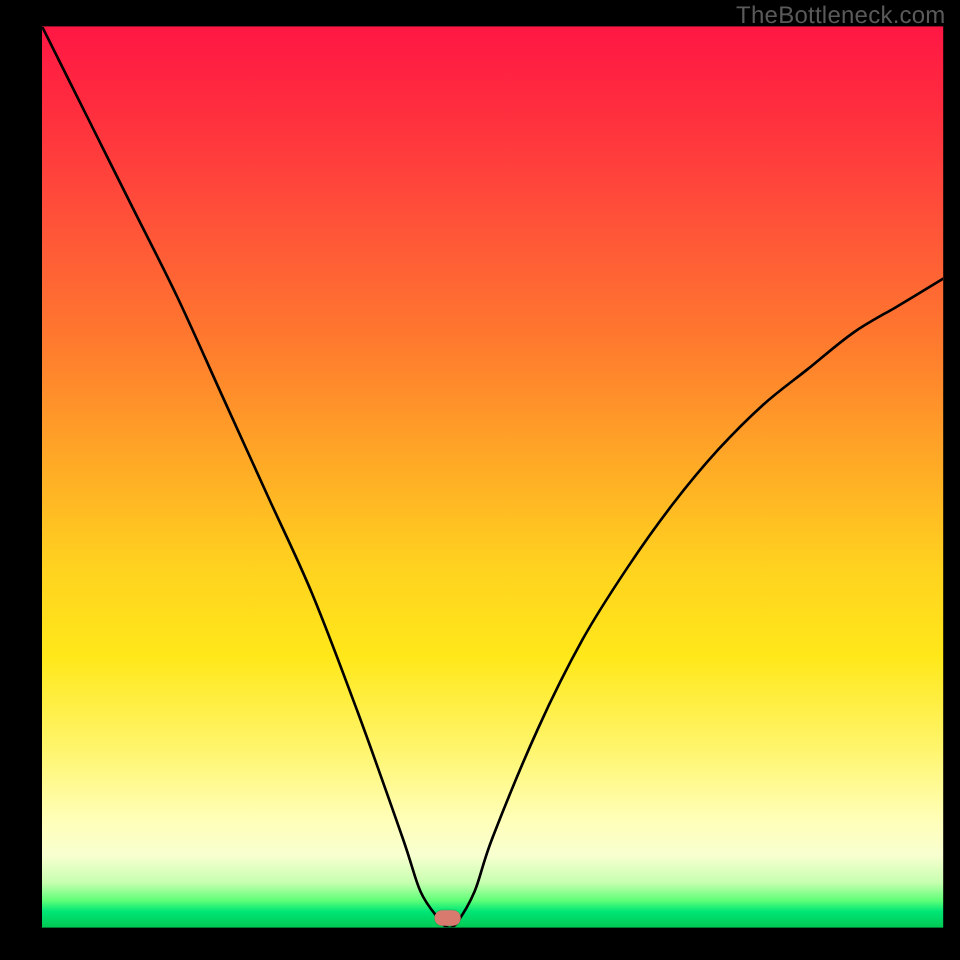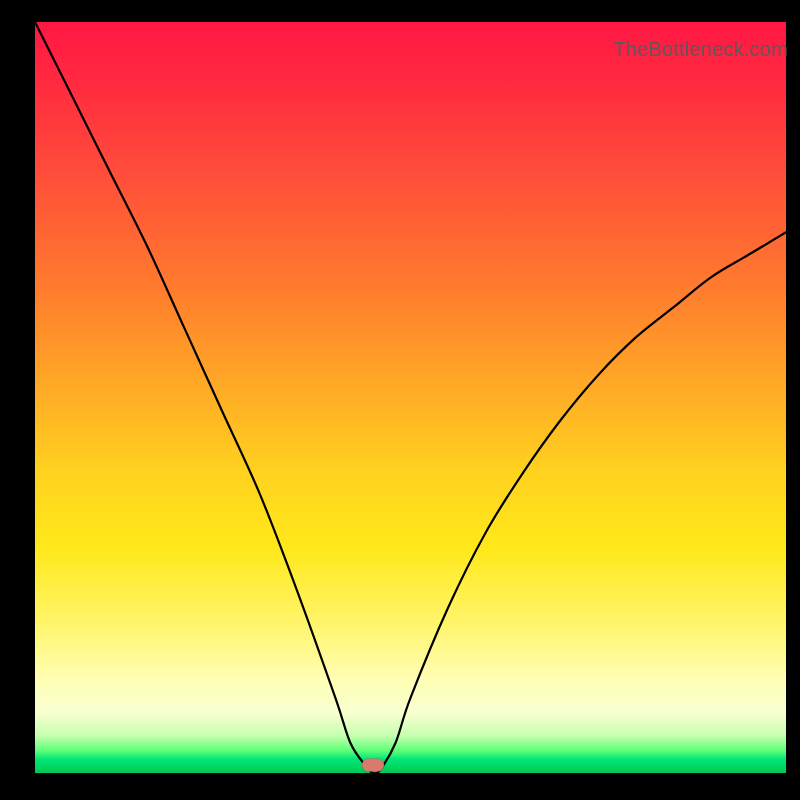--- a/index.html
+++ b/index.html
@@ -68,21 +68,20 @@
     box-shadow: 0 0 0 0.5px rgba(0,0,0,0.15);
   }
   .watermark {
     position: absolute;
     top: 2px;
     right: 12px;
     color: #5a5a5a;
     font-size: 20px;
     letter-spacing: 0.2px;
     user-select: none;
-    margin-top: 36px;
   }
 </style>
 </head>
 <body>
 
 <div class="frame">
 
   <div class="plot-area">
     <svg class="curve-svg" viewBox="0 0 751 751" preserveAspectRatio="none">
       <path id="curve-path" class="curve-path" d="M 0.00 0.00 C 6.26 12.52, 25.03 50.07, 37.55 75.10 C 50.07 100.13, 62.58 125.17, 75.10 150.20 C 87.62 175.23, 100.13 199.02, 112.65 225.30 C 125.17 251.59, 137.68 280.37, 150.20 307.91 C 162.72 335.45, 175.23 362.98, 187.75 390.52 C 200.27 418.06, 212.78 443.09, 225.30 473.13 C 237.82 503.17, 250.33 536.97, 262.85 570.76 C 275.37 604.55, 291.64 650.87, 300.40 675.90 C 309.16 700.93, 310.41 709.70, 315.42 720.96 C 320.43 732.23, 326.69 738.48, 330.44 743.49 C 334.19 748.50, 335.45 750.37, 337.95 751.00 C 340.45 751.63, 341.71 752.25, 345.46 747.25 C 349.22 742.24, 355.47 732.85, 360.48 720.96 C 365.49 709.07, 366.74 698.43, 375.50 675.90 C 384.26 653.37, 400.53 613.32, 413.05 585.78 C 425.57 558.24, 438.08 533.21, 450.60 510.68 C 463.12 488.15, 475.63 469.37, 488.15 450.60 C 500.67 431.82, 513.18 414.30, 525.70 398.03 C 538.22 381.76, 550.73 366.74, 563.25 352.97 C 575.77 339.20, 588.28 326.69, 600.80 315.42 C 613.32 304.16, 625.83 295.39, 638.35 285.38 C 650.87 275.37, 663.38 264.10, 675.90 255.34 C 688.42 246.58, 700.93 240.32, 713.45 232.81 C 725.97 225.30, 744.74 214.03, 751.00 210.28"></path>

